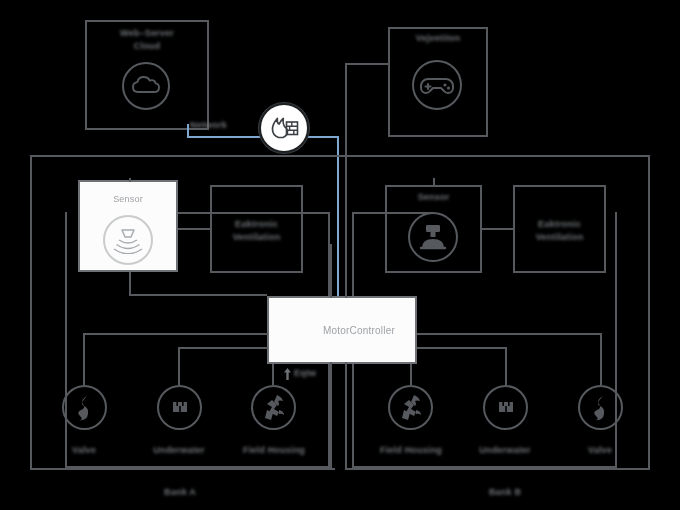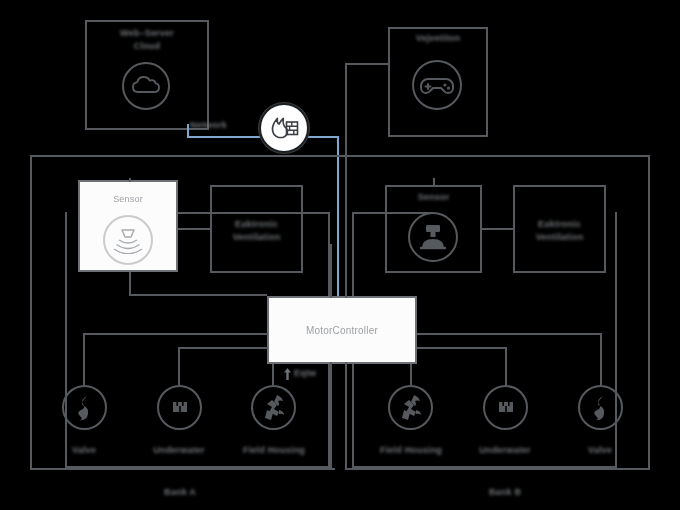--- a/index.html
+++ b/index.html
@@ -130,21 +130,21 @@
     </svg>
   </div>
   <div class="line" style="left:433px;top:178px;width:2px;height:8px;"></div>
 
   <div class="box" style="left:513px;top:185px;width:93px;height:88px;"></div>
   <div class="lbl blur" style="left:513px;top:219px;width:93px;">Eaktronic</div>
   <div class="lbl blur" style="left:513px;top:232px;width:93px;">Ventilation</div>
   <div class="line" style="left:482px;top:228px;width:32px;height:2px;"></div>
 
   <div class="box filled" style="left:267px;top:296px;width:150px;height:68px;"></div>
-  <div class="lbl sharp" style="left:267px;top:325px;width:150px;font-size:10px;">MotorController</div>
+  <div class="lbl sharp" style="left:267px;top:325px;width:150px;font-size:10px;padding-left:17px;">MotorController</div>
 
   <div class="line" style="left:330px;top:244px;width:2px;height:54px;"></div>
   <div class="line" style="left:345px;top:244px;width:2px;height:54px;"></div>
 
   <div class="line" style="left:330px;top:362px;width:2px;height:106px;"></div>
   <div class="line" style="left:345px;top:362px;width:2px;height:106px;"></div>
 
   <div class="ico" style="left:283px;top:367px;width:9px;height:14px;">
     <svg width="9" height="14" viewBox="0 0 9 14">
       <path d="M4.5 1 L8 5.5 H1 Z" fill="#6E7276"></path>

